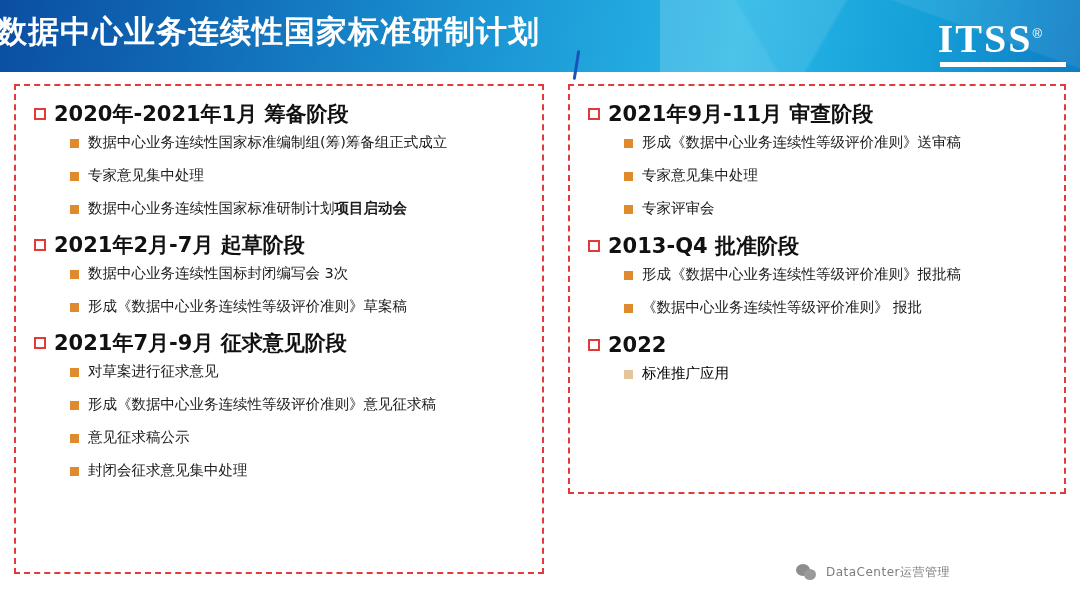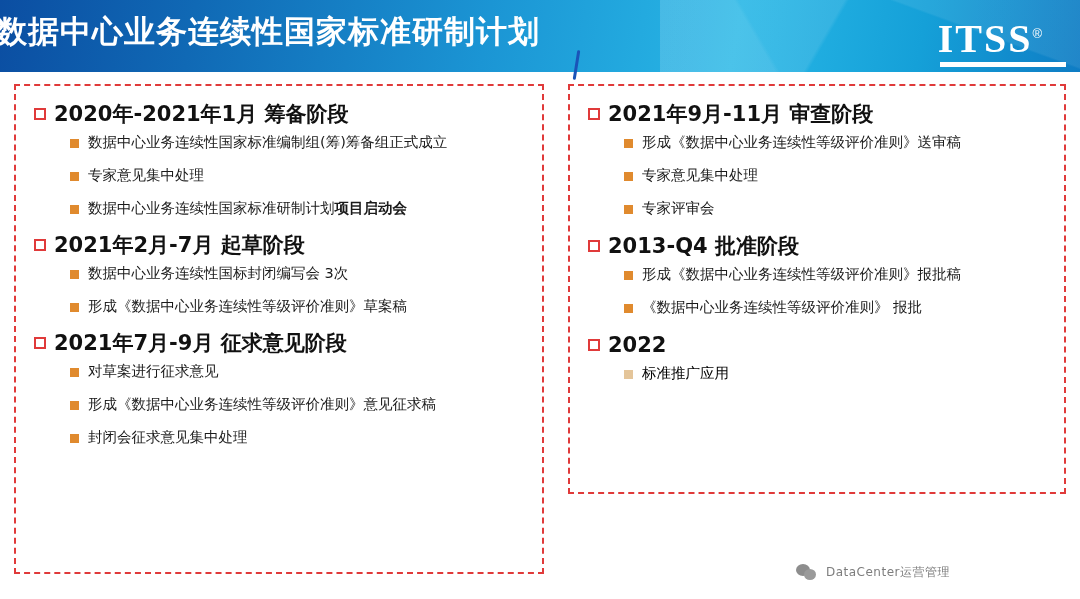--- a/index.html
+++ b/index.html
@@ -225,20 +225,24 @@
           <li class="item">
             <span class="sq-fill"></span>
             <span class="item-text">对草案进行征求意见</span>
           </li>
           <li class="item">
             <span class="sq-fill"></span>
             <span class="item-text">形成《数据中心业务连续性等级评价准则》意见征求稿</span>
           </li>
           <li class="item">
             <span class="sq-fill"></span>
+            <span class="item-text">意见征求稿公示</span>
+          </li>
+          <li class="item">
+            <span class="sq-fill"></span>
             <span class="item-text">封闭会征求意见集中处理</span>
           </li>
         </ul>
       </div>
 
     </div>
   </div>
 
   <div class="col col-right">
     <div class="right-inner">

